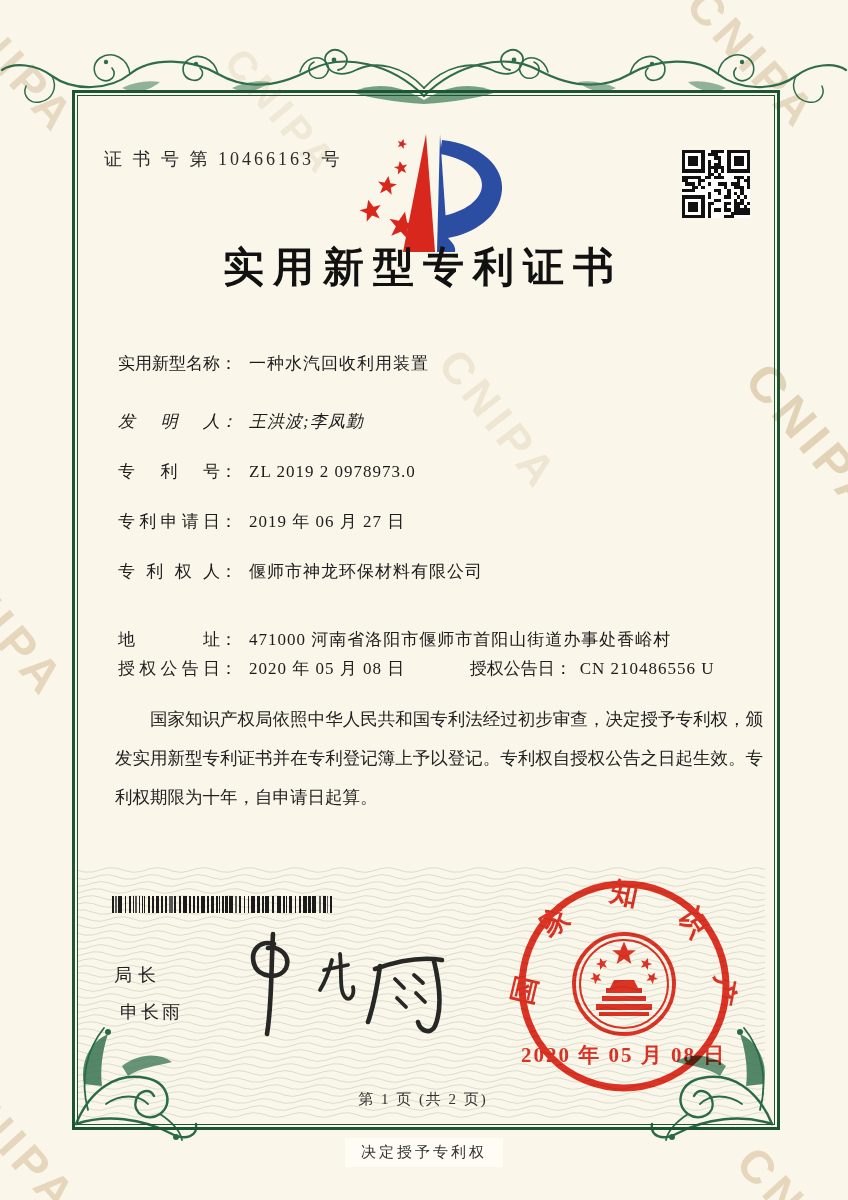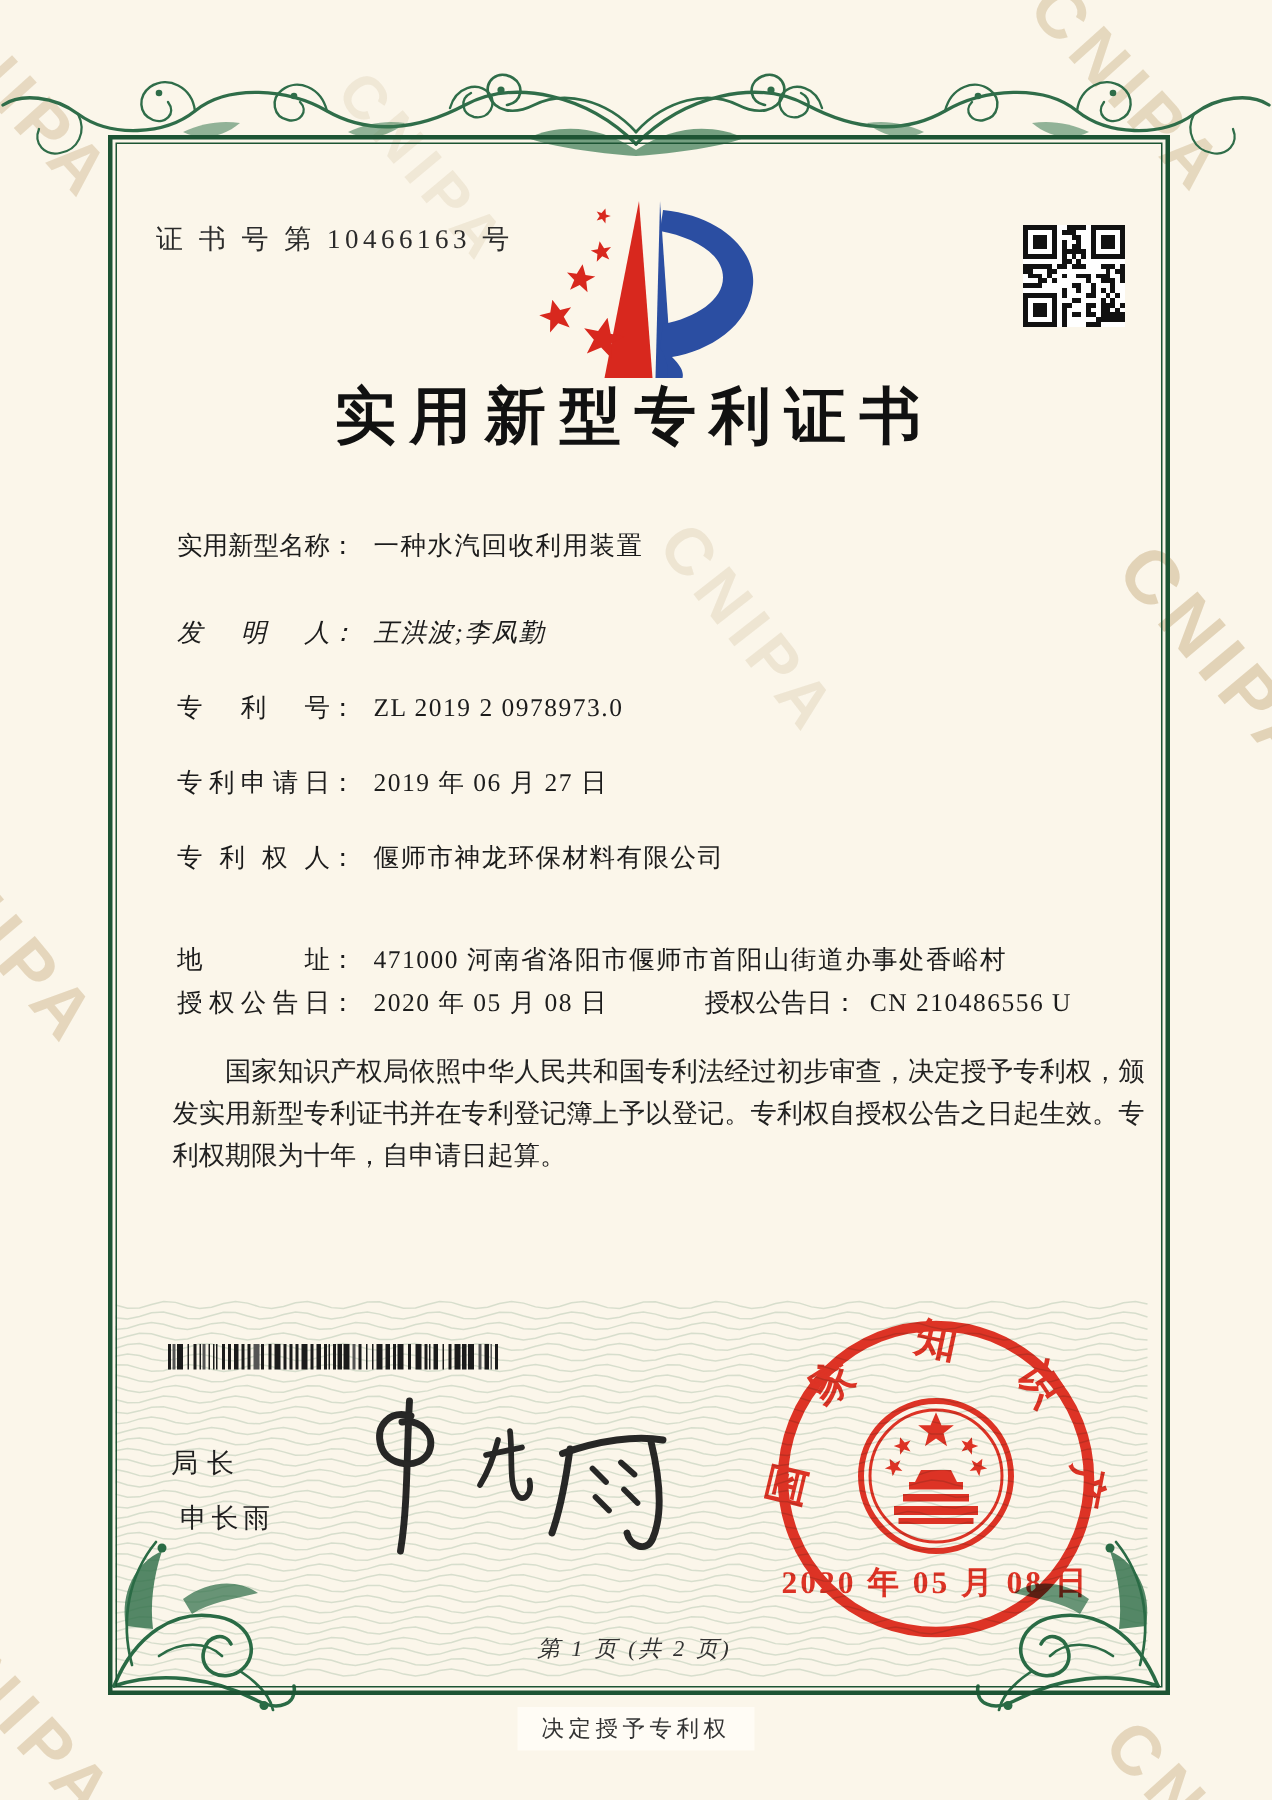--- a/index.html
+++ b/index.html
@@ -24,48 +24,48 @@
   #frame .inner{
     position:absolute;left:2px;top:2px;right:2px;bottom:2px;
     border:1px solid #1d5434;
   }
   
   #certno{
     left:104px;top:147px;font-size:18px;letter-spacing:3px;color:#2b2b2b;
   }
   
   #title{
-    left:72px;top:250px;width:702px;text-align:center;
+    left:72px;top:240px;width:702px;text-align:center;
     font-size:41px;font-weight:bold;letter-spacing:9px;color:#111;font-family:Liberation Mono, monospace;
   }
   
   .row{position:absolute;left:118px;font-size:17px;color:#1c1c1c;white-space:nowrap;}
   .row .lbl{display:inline-block;width:102px;text-align:justify;text-align-last:justify;}
   .row .colon{display:inline-block;}
   .row .val{margin-left:12px;letter-spacing:1px;}
   
   #body-text{
     position:absolute;left:115px;top:700px;width:648px;
-    font-size:17.5px;line-height:28px;text-align:justify;color:#222;
+    font-size:17.5px;line-height:39px;text-align:justify;color:#222;
   }
   #body-text p{margin:0;text-indent:2em;}
   
   #wavy{position:absolute;left:77px;top:866px;pointer-events:none;}
   
   #barcode{position:absolute;left:112px;top:896px;width:226px;height:17px;display:flex;align-items:stretch;}
   #barcode i{display:block;height:100%;}
   
   #director-label{left:114px;top:963px;font-size:18px;letter-spacing:6px;}
   #director-name{left:120px;top:1000px;font-size:18px;letter-spacing:3px;}
   
   #signature{position:absolute;left:228px;top:930px;}
   
   #seal{position:absolute;left:503px;top:876px;mix-blend-mode:multiply;}
   
-  #pageinfo{left:72px;top:1090px;width:702px;text-align:center;font-size:15px;letter-spacing:2px;color:#333;font-style:italic;}
+  #pageinfo{left:72px;top:1090px;width:702px;text-align:center;font-size:15px;letter-spacing:2px;color:#333;}
   
   #footnote{
     left:0;top:1138px;width:848px;text-align:center;font-size:15px;letter-spacing:3px;color:#333;
   }
   #footnote span{background:rgba(255,253,247,.85);padding:5px 16px;display:inline-block;}
   svg{display:block;}
 </style>
 </head>
 <body>
 

